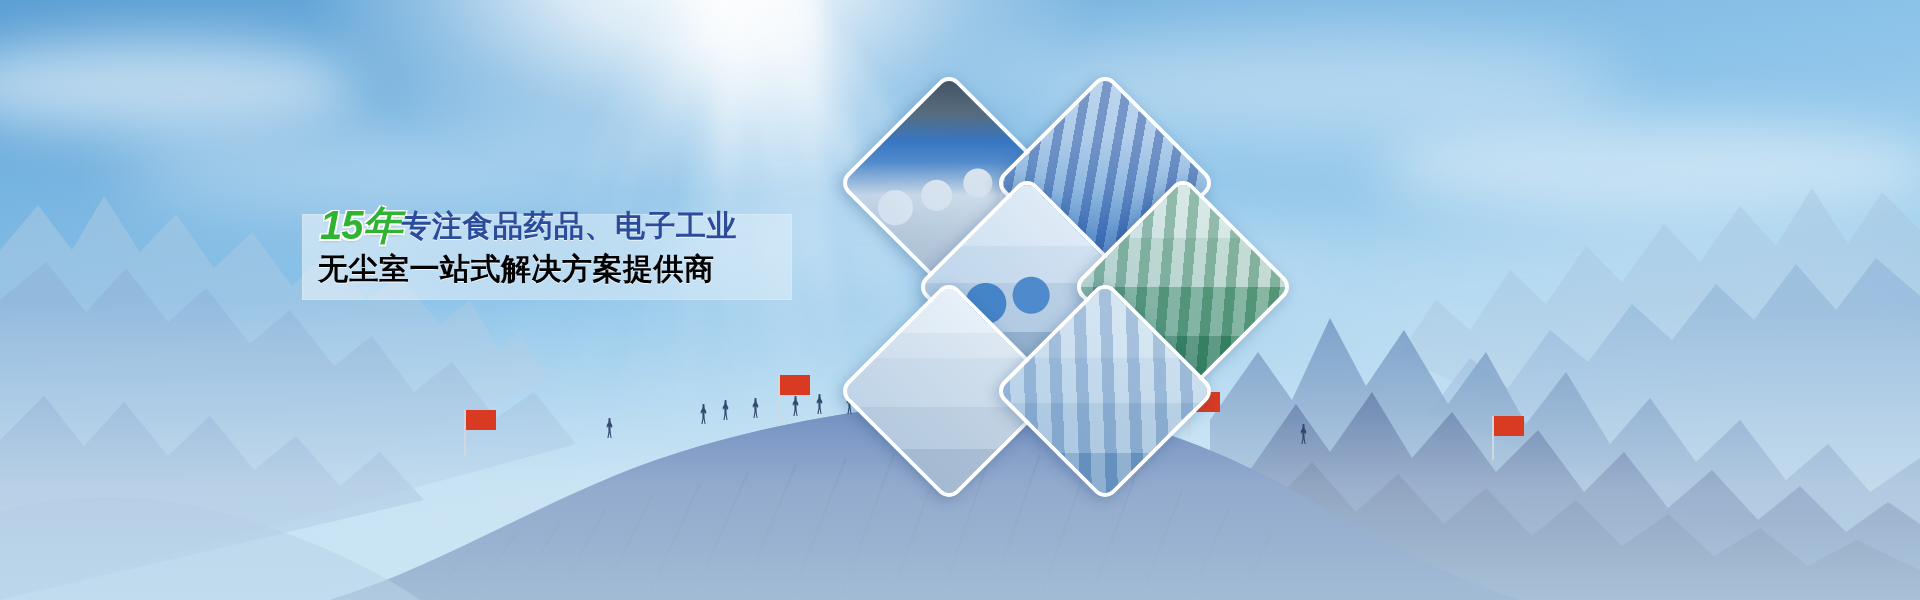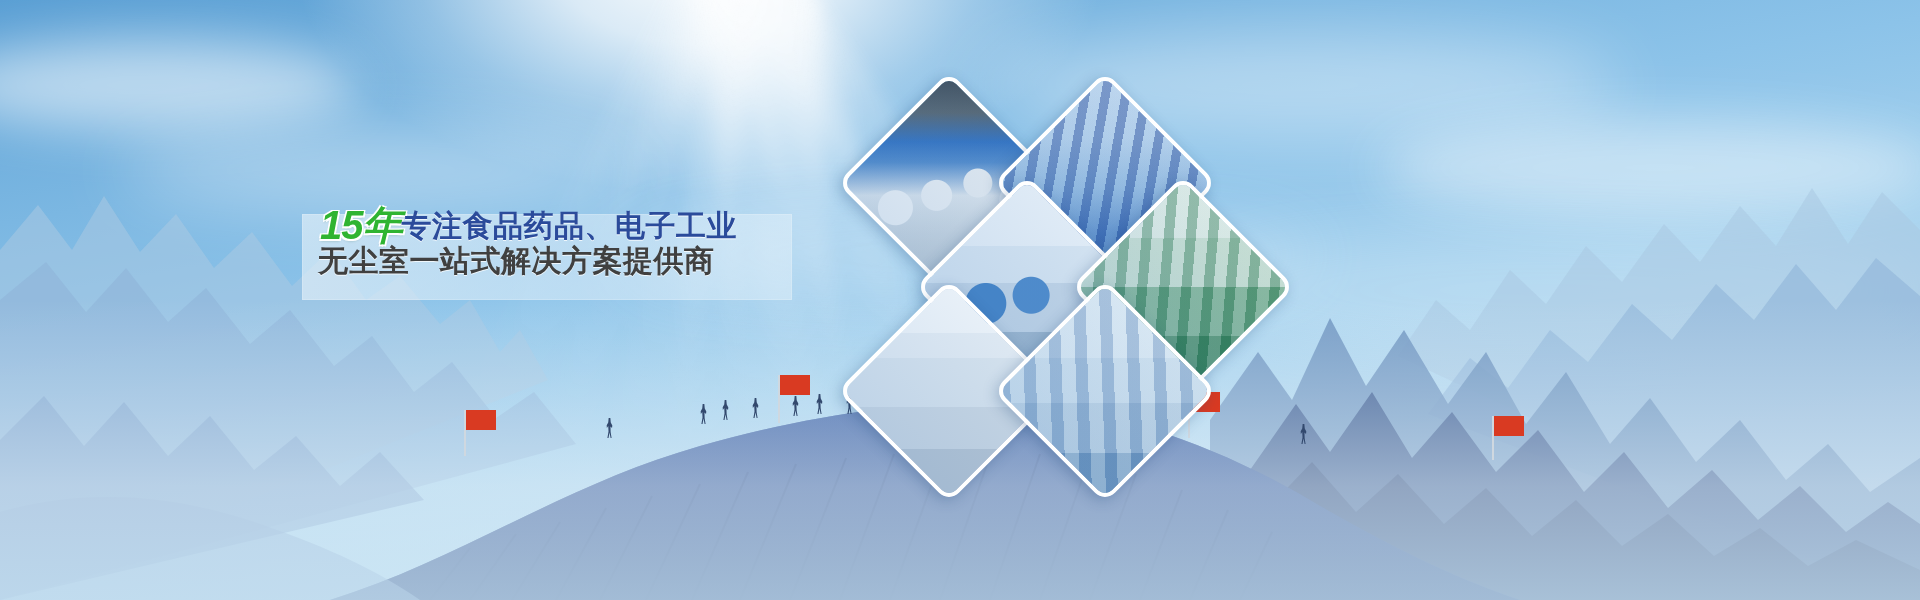--- a/index.html
+++ b/index.html
@@ -28,21 +28,21 @@
   
   .mtn{position:absolute;bottom:0;left:0;width:1920px;height:600px;}
   .mtn svg{display:block;width:1920px;height:600px;}
 
   
   #textPanel{position:absolute;left:302px;top:214px;width:490px;height:86px;
     background:linear-gradient(100deg,rgba(232,243,250,.62),rgba(228,241,250,.50) 55%,rgba(236,246,252,.42));
     box-shadow:0 0 0 1px rgba(255,255,255,.18) inset;}
   .tline{position:absolute;white-space:nowrap;font-weight:700;letter-spacing:.5px;}
   #line1{left:320px;top:208px;font-size:30px;line-height:34px;}
-  #line2{left:318px;top:244px;font-size:30px;line-height:34px;color:#404040;
+  #line2{left:318px;top:252px;font-size:30px;line-height:34px;color:#000000;
          text-shadow:0 1px 0 rgba(255,255,255,.75);}
   .years{font-size:40px;line-height:34px;color:#2fb431;font-weight:700;font-style:italic;
          text-shadow:-1.5px -1.5px 0 #fff,1.5px -1.5px 0 #fff,-1.5px 1.5px 0 #fff,1.5px 1.5px 0 #fff,0 2px 3px rgba(0,60,0,.25);
          letter-spacing:-1px;vertical-align:-3px;}
   .rest{color:#2b4b9b;text-shadow:0 1px 0 rgba(255,255,255,.75);}
 
   
   #collage{position:absolute;left:846px;top:96px;width:430px;height:372px;}
   .dia{position:absolute;width:150px;height:150px;transform:rotate(45deg);
        border-radius:14px;border:4px solid #ffffff;overflow:hidden;

